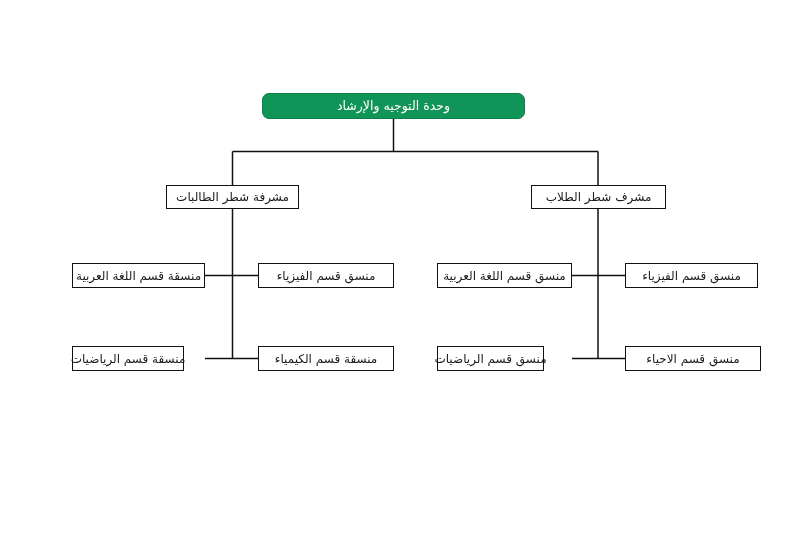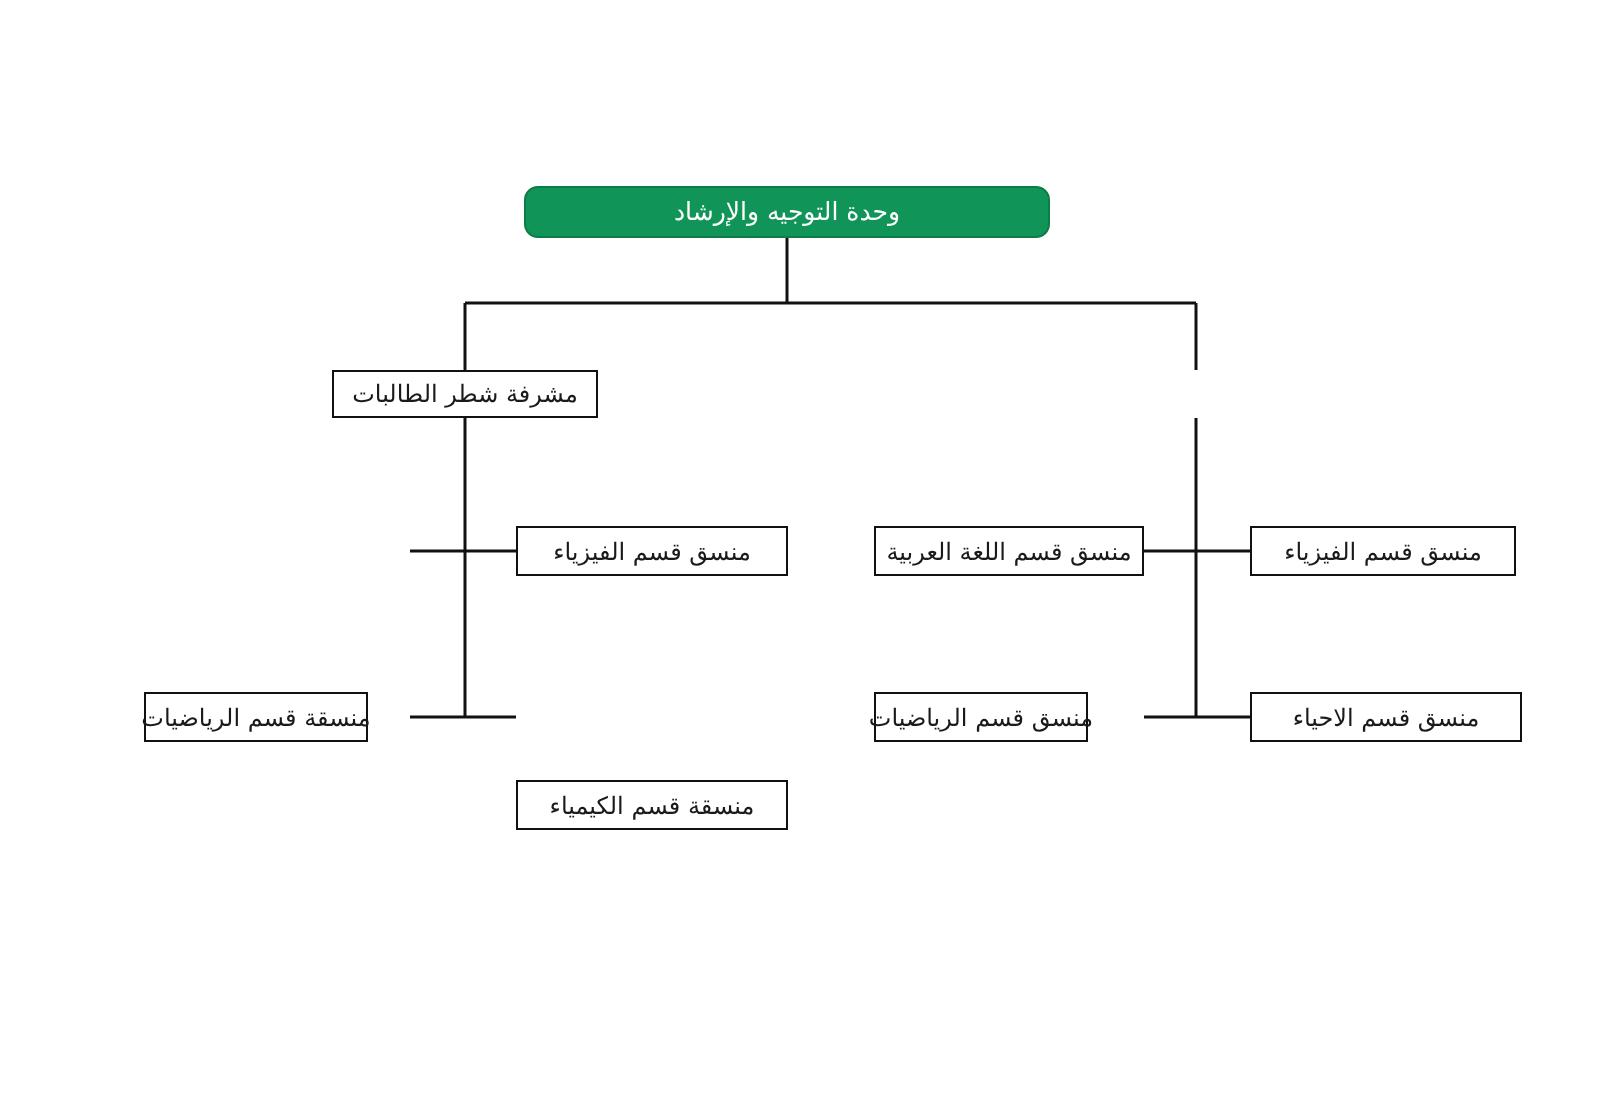--- a/index.html
+++ b/index.html
@@ -46,21 +46,21 @@
     border-radius: 7px;
     color: #ffffff;
     font-size: 12.5px;
   }
   #root-node   { left: 262px; top: 93px;  width: 263px; height: 26px; }
   #sup-left    { left: 166px; top: 185px; width: 133px; height: 24px; }
   #sup-right   { left: 531px; top: 185px; width: 135px; height: 24px; }
   #l-arabic    { left: 72px;  top: 263px; width: 133px; height: 25px; }
   #l-physics   { left: 258px; top: 263px; width: 136px; height: 25px; }
   #l-math      { left: 72px;  top: 346px; width: 112px; height: 25px; }
-  #l-chem      { left: 258px; top: 346px; width: 136px; height: 25px; margin-top: 44px; }
+  #l-chem      { left: 258px; top: 346px; width: 136px; height: 25px; }
   #r-arabic    { left: 437px; top: 263px; width: 135px; height: 25px; }
   #r-physics   { left: 625px; top: 263px; width: 133px; height: 25px; }
   #r-math      { left: 437px; top: 346px; width: 107px; height: 25px; }
   #r-bio       { left: 625px; top: 346px; width: 136px; height: 25px; }
 </style>
 </head>
 <body>
 
 <div class="canvas">
 
@@ -76,21 +76,23 @@
       <path d="M205 358.5 H258"></path>
       <path d="M572 275.5 H625"></path>
       <path d="M572 358.5 H625"></path>
     </g>
   </svg>
 
   <div class="node root" id="root-node">وحدة التوجيه والإرشاد</div>
 
   <div class="node" id="sup-left">مشرفة شطر الطالبات</div>
 
+  <div class="node" id="sup-right">مشرف شطر الطلاب</div>
 
+  <div class="node" id="l-arabic">منسقة قسم اللغة العربية</div>
 
   <div class="node" id="l-physics">منسق قسم الفيزياء</div>
 
   <div class="node" id="l-math">منسقة قسم الرياضيات</div>
 
   <div class="node" id="l-chem">منسقة قسم الكيمياء</div>
 
   <div class="node" id="r-arabic">منسق قسم اللغة العربية</div>
 
   <div class="node" id="r-physics">منسق قسم الفيزياء</div>

